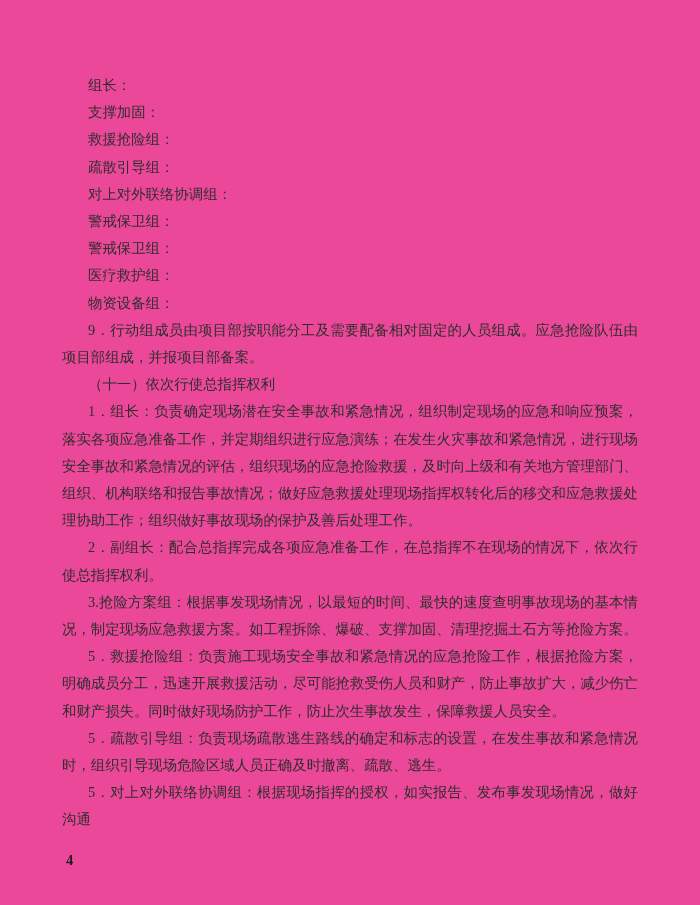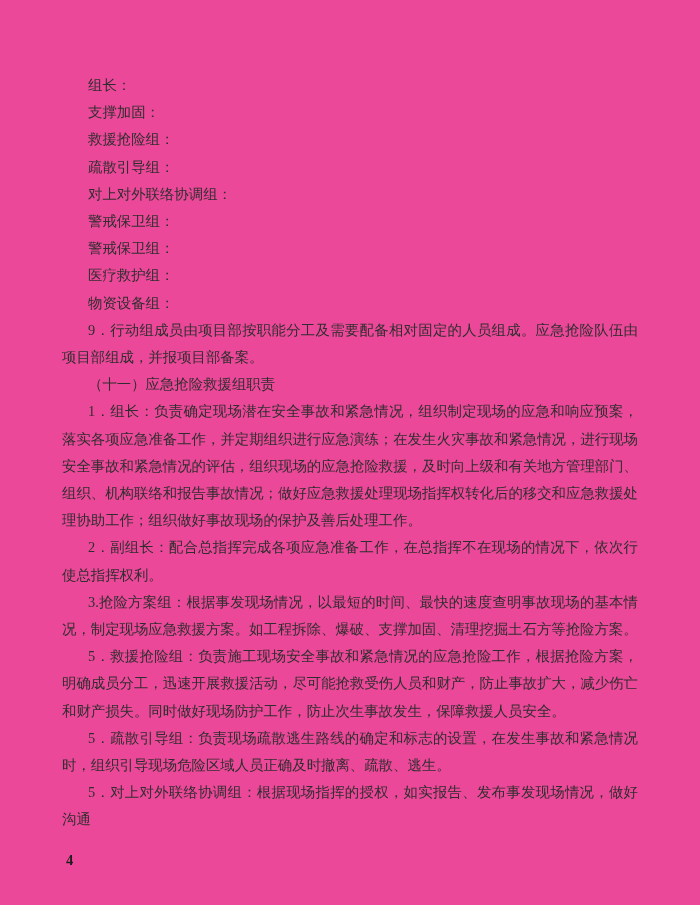--- a/index.html
+++ b/index.html
@@ -51,21 +51,21 @@
     <p>救援抢险组：</p>
     <p>疏散引导组：</p>
     <p>对上对外联络协调组：</p>
     <p>警戒保卫组：</p>
     <p>警戒保卫组：</p>
     <p>医疗救护组：</p>
     <p>物资设备组：</p>
 
     <p>9．行动组成员由项目部按职能分工及需要配备相对固定的人员组成。应急抢险队伍由项目部组成，并报项目部备案。</p>
 
-    <p>（十一）应急抢险救援组职责</p>
+    <p>（十一）依次行使总指挥权利</p>
 
     <p>1．组长：负责确定现场潜在安全事故和紧急情况，组织制定现场的应急和响应预案，落实各项应急准备工作，并定期组织进行应急演练；在发生火灾事故和紧急情况，进行现场安全事故和紧急情况的评估，组织现场的应急抢险救援，及时向上级和有关地方管理部门、组织、机构联络和报告事故情况；做好应急救援处理现场指挥权转化后的移交和应急救援处理协助工作；组织做好事故现场的保护及善后处理工作。</p>
     <p>2．副组长：配合总指挥完成各项应急准备工作，在总指挥不在现场的情况下，依次行使总指挥权利。</p>
     <p>3.抢险方案组：根据事发现场情况，以最短的时间、最快的速度查明事故现场的基本情况，制定现场应急救援方案。如工程拆除、爆破、支撑加固、清理挖掘土石方等抢险方案。</p>
     <p>5．救援抢险组：负责施工现场安全事故和紧急情况的应急抢险工作，根据抢险方案，明确成员分工，迅速开展救援活动，尽可能抢救受伤人员和财产，防止事故扩大，减少伤亡和财产损失。同时做好现场防护工作，防止次生事故发生，保障救援人员安全。</p>
     <p>5．疏散引导组：负责现场疏散逃生路线的确定和标志的设置，在发生事故和紧急情况时，组织引导现场危险区域人员正确及时撤离、疏散、逃生。</p>
     <p>5．对上对外联络协调组：根据现场指挥的授权，如实报告、发布事发现场情况，做好沟通</p>
 
   </div>
 

